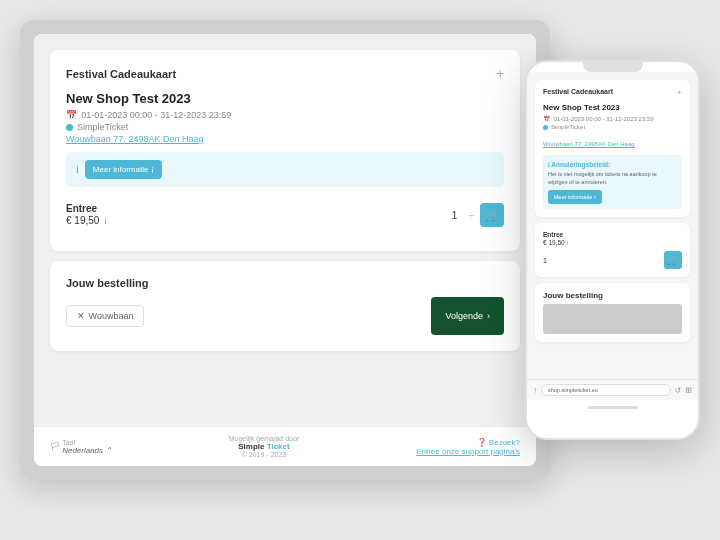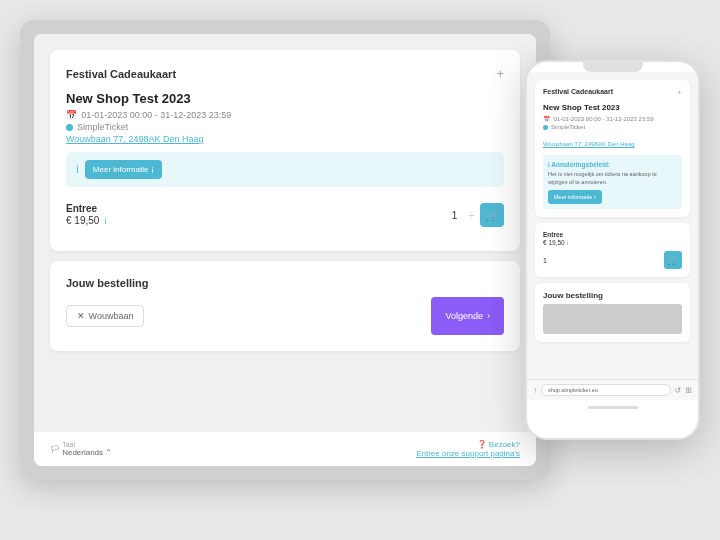--- a/index.html
+++ b/index.html
@@ -230,21 +230,21 @@
       padding: 5px 10px;
       font-size: 9px;
       color: #666;
       cursor: pointer;
       display: flex;
       align-items: center;
       gap: 4px;
     }
 
     .btn-next {
-      background: #8b5cf6;
+      background: #14532d;
       color: white;
       border: none;
       border-radius: 4px;
       padding: 14px 14px;
       font-size: 9px;
       cursor: pointer;
       display: flex;
       align-items: center;
       gap: 4px;
     }
@@ -564,27 +564,35 @@
           </div>
         </div>
 
       </div>
 
       <div class="footer-bar">
         <div class="footer-lang">
           <span>🏳</span>
           <div>
             <div style="font-size:7px;color:#aaa;">Taal</div>
-            <div style="display:flex;align-items:center;gap:2px;">
+            <div style="display:flex;align-items:center;gap:2px;font-style:italic;">
               <span>Nederlands</span>
               <span>⌃</span>
             </div>
           </div>
         </div>
 
+        <div class="footer-brand">
+          <div style="font-size:7px;color:#aaa;">Mogelijk gemaakt door</div>
+          <div>
+            <span class="brand-simple">Simple</span>
+            <span class="brand-ticket">Ticket</span>
+          </div>
+          <div style="font-size:7px;color:#aaa;">© 2019 - 2023</div>
+        </div>
 
         <div class="footer-support">
           <div style="display:flex;align-items:center;gap:2px;justify-content:flex-end;">
             <span>❓</span>
             <span>Bezoek?</span>
           </div>
           <a href="#" style="color:#4db8d4;text-decoration:underline;">Entree onze support pagina's</a>
         </div>
       </div>
     </div>

